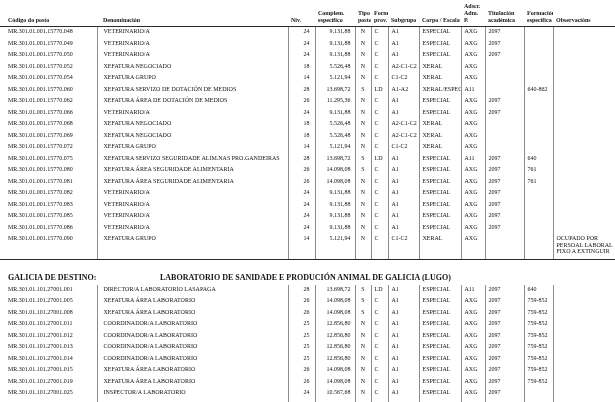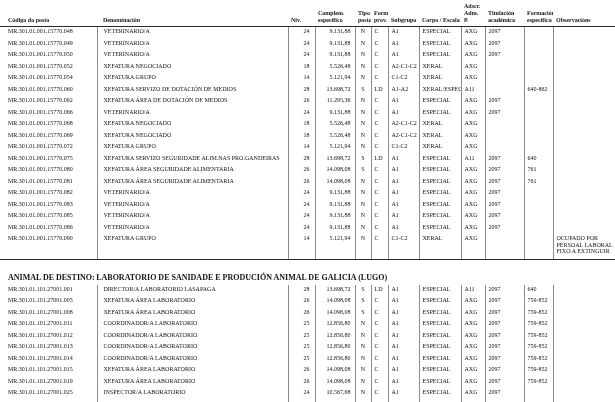--- a/index.html
+++ b/index.html
@@ -38,21 +38,21 @@
   th.h-denominacion{padding-left:6px;}
   tr.spacer td{height:4px;border-bottom:1px solid #2a2a2a;padding:0;}
   tr.spacer td:not(:first-child){border-left:1px solid #8c8c8c;}
   tr.endspacer td{height:9px;border-bottom:1px solid #2a2a2a;padding:0;}
   tr.endspacer td:not(:first-child){border-left:1px solid #8c8c8c;}
   tbody.centro td{
     border:none;height:18px;vertical-align:bottom;
     padding:4px 0 3px 8px;white-space:nowrap;overflow:visible;
   }
   .centro-label{font-weight:bold;font-size:8px;}
-  .centro-title{font-weight:bold;font-size:8px;}
+  .centro-title{font-weight:bold;font-size:8px;margin-left:62px;}
 </style>
 </head>
 <body>
 
 <table>
   <colgroup>
     <col style="width:97px">
       <col style="width:191px">
       <col style="width:27px">
     <col style="width:40px">
@@ -395,21 +395,21 @@
         <td></td>
         <td></td>
         <td></td>
         <td></td>
         <td></td>
       </tr>
     </tbody>
   <tbody class="centro">
     <tr>
       <td colspan="12">
-        <span class="centro-label">ANIMAL DE DESTINO:</span>
+        <span class="centro-label">GALICIA DE DESTINO:</span>
         <span class="centro-title">LABORATORIO DE SANIDADE E PRODUCIÓN ANIMAL DE GALICIA (LUGO)</span>
       </td>
     </tr>
   </tbody>
   <tbody class="data">
       <tr>
         <td class="c-codigo">MR.301.01.101.27001.001</td>
         <td class="c-denominacion">DIRECTOR/A LABORATORIO LASAPAGA</td>
         <td class="c-niv">28</td>
         <td class="c-complem">13.698,72</td>

